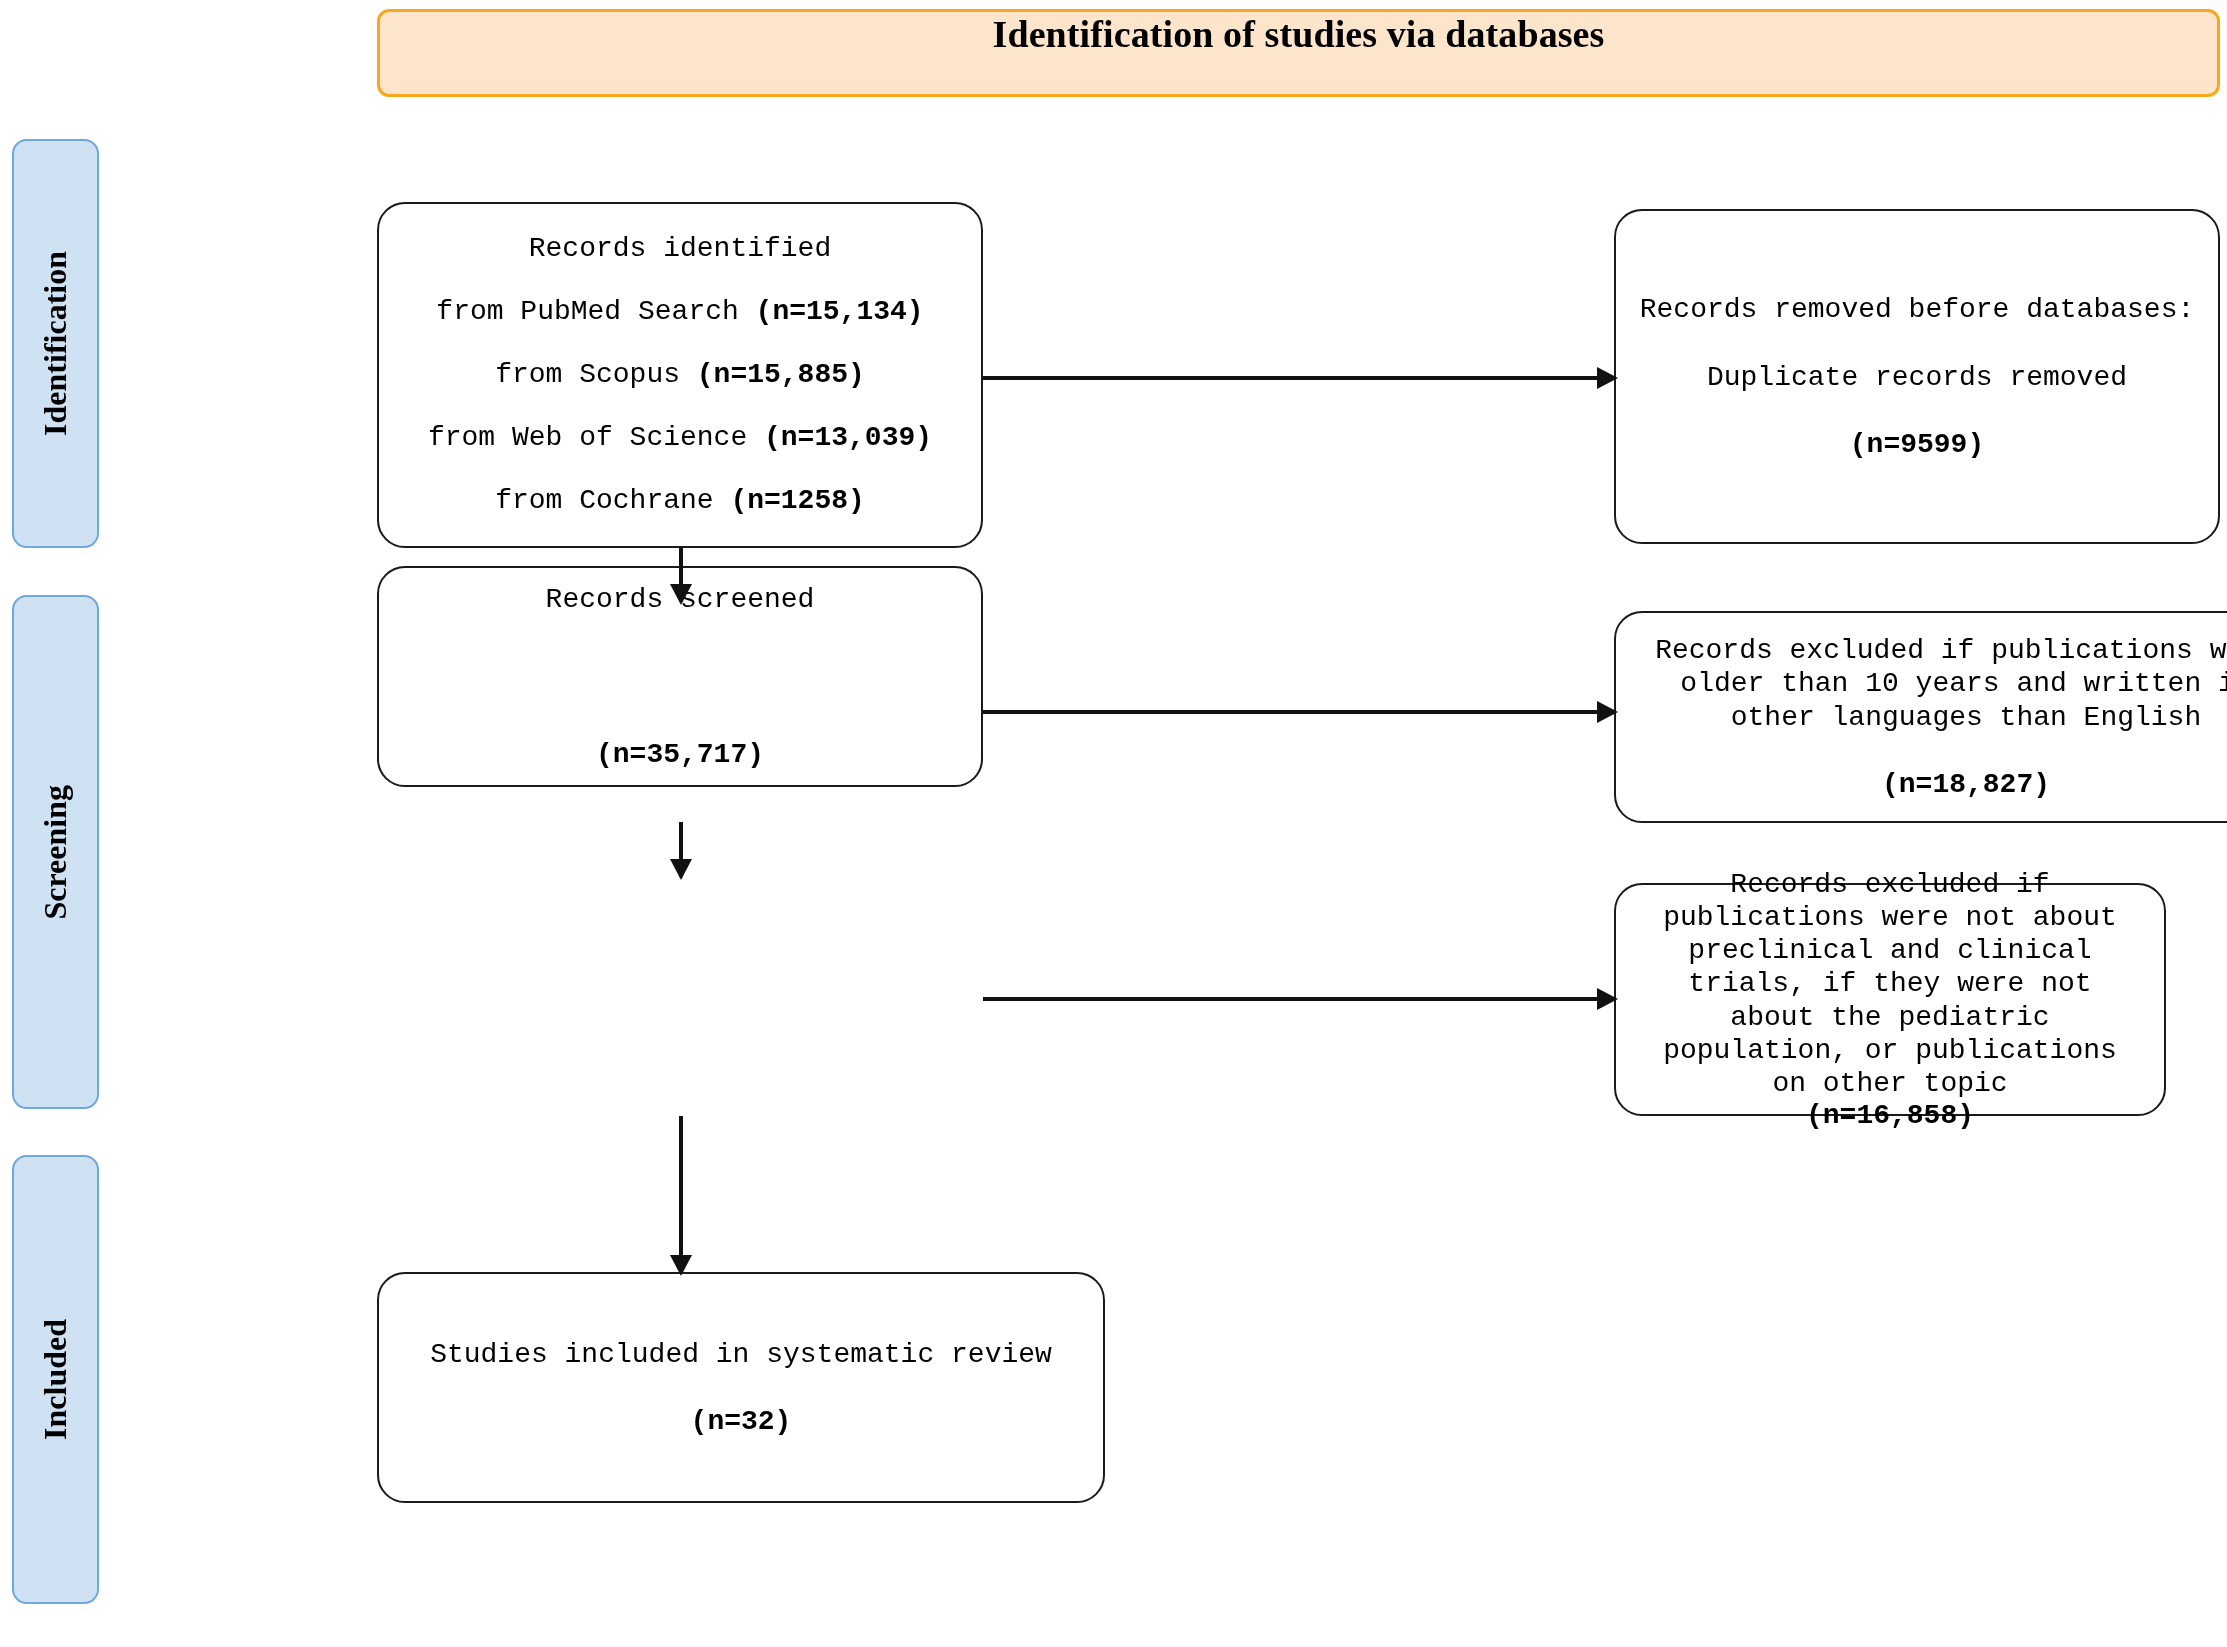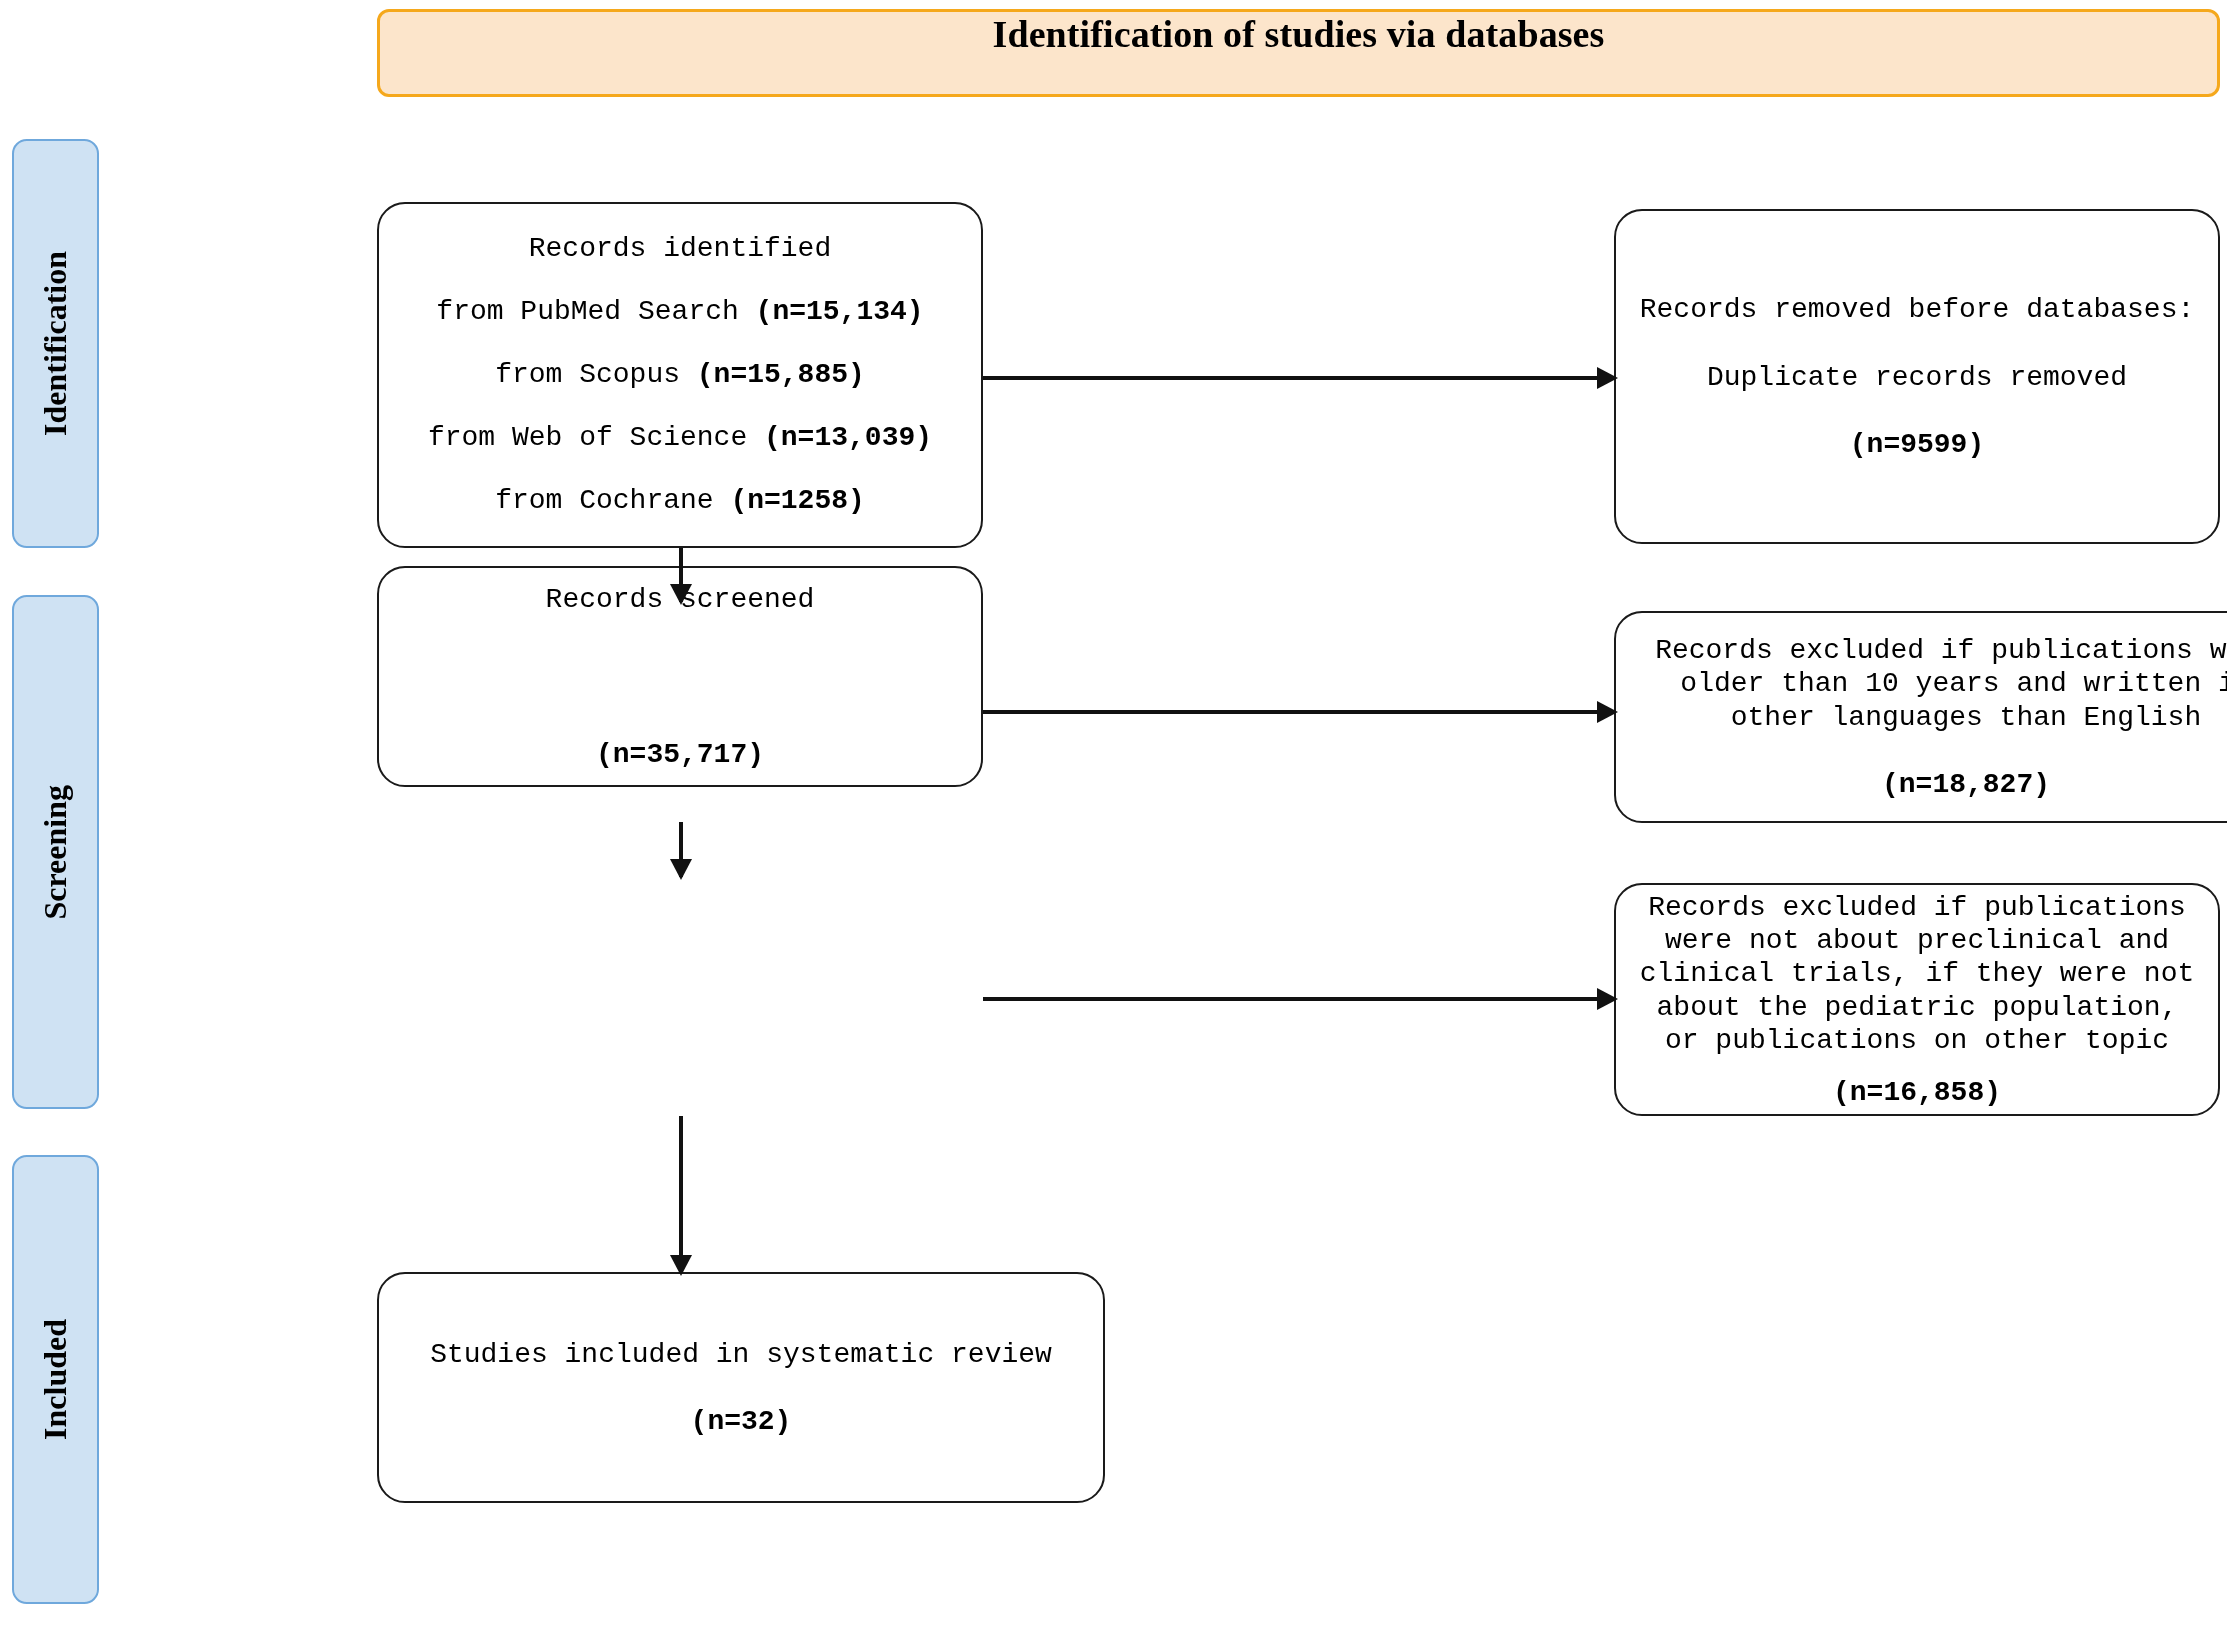--- a/index.html
+++ b/index.html
@@ -53,21 +53,21 @@
   }
 
   
   #box-identified   {left:377px;  top:202px;  width:606px; height:346px;}
   #box-screened     {left:377px;  top:566px;  width:606px; height:221px;gap:44px;}
   #box-eligibility  {left:377px;  top:877px; width:606px; height:238px;}
   #box-included     {left:377px;  top:1272px; width:728px; height:231px;}
   
   #box-removed      {left:1614px; top:209px;  width:606px; height:335px;}
   #box-excluded-1   {left:1614px; top:611px;  width:704px; height:212px;}
-  #box-excluded-2   {left:1614px; top:883px; width:606px; height:233px;}
+  #box-excluded-2   {left:1614px; top:883px; width:552px; height:233px;}
 
   #box-identified .line{line-height:1.0;}
 
   
   .h-arrow{position:absolute;height:4px;background:#111;}
   .h-arrow::after{
     content:"";position:absolute;right:-2.7px;top:50%;transform:translateY(-50%);
     width:0;height:0;border-top:11.4px solid transparent;border-bottom:11.4px solid transparent;
     border-left:21.4px solid #111;
   }

